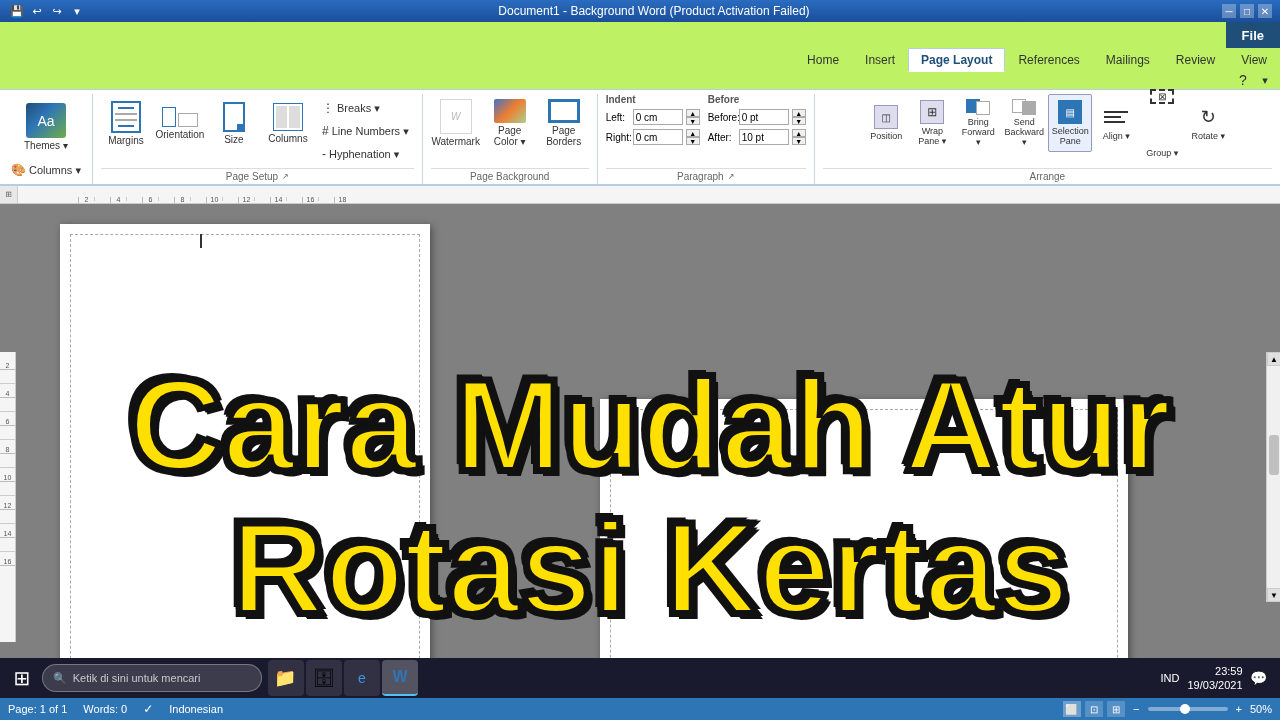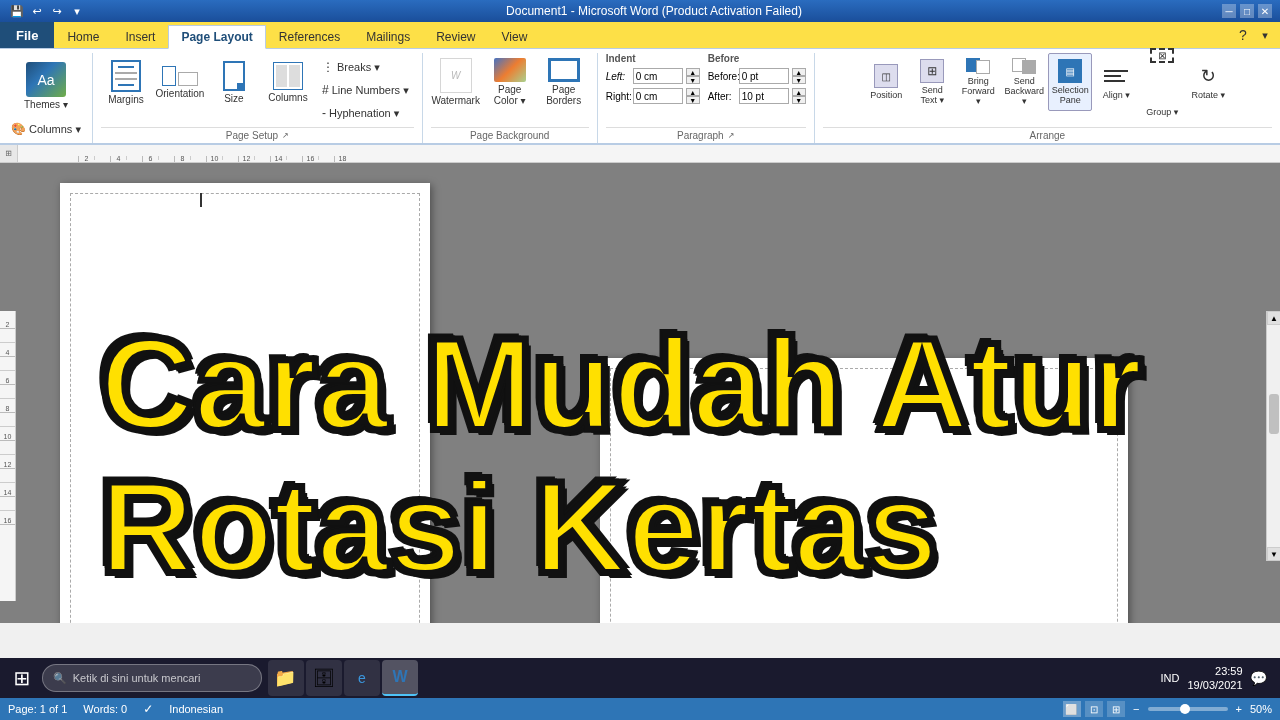--- a/index.html
+++ b/index.html
@@ -217,20 +217,21 @@
       border: 1px dashed #aaa;
       height: calc(100% - 20px);
     }
 
     
     .big-text {
       position: absolute;
       top: 150px;
       left: 100px;
       width: 1100px;
+      text-align: center;
       font-family: 'Arial Black', 'Arial', sans-serif;
       font-weight: 900;
       font-size: 130px;
       line-height: 1.1;
       color: #FFE000;
       -webkit-text-stroke: 6px #111;
       text-shadow: 
         4px 4px 0 #111,
         -4px -4px 0 #111,
         4px -4px 0 #111,
@@ -365,29 +366,29 @@
 </head>
 <body>
 
 <div class="title-bar">
   <div class="quick-access" style="background:transparent; height:auto; gap:2px; padding:0;">
     <button class="qa-btn">💾</button>
     <button class="qa-btn">↩</button>
     <button class="qa-btn">↪</button>
     <button class="qa-btn">▾</button>
   </div>
-  <span class="title-bar-title">Document1 - Microsoft Word (Product Activation Failed)</span>
+  <span class="title-bar-title">Document1 - Background Word (Product Activation Failed)</span>
   <div class="title-bar-controls">
     <button class="title-bar-btn">─</button>
     <button class="title-bar-btn">□</button>
     <button class="title-bar-btn">✕</button>
   </div>
 </div>
 
-<div style="display:flex; background:#fde047; border-bottom:1px solid #b8cce4; ">
+<div style="display:flex; background:#bef264; border-bottom:1px solid #b8cce4; align-items:flex-end;flex-direction:column;">
   <button class="file-btn">File</button>
   <div style="display:flex; align-items:flex-end;">
     <div class="ribbon-tab">Home</div>
     <div class="ribbon-tab">Insert</div>
     <div class="ribbon-tab active">Page Layout</div>
     <div class="ribbon-tab">References</div>
     <div class="ribbon-tab">Mailings</div>
     <div class="ribbon-tab">Review</div>
     <div class="ribbon-tab">View</div>
   </div>
@@ -499,21 +500,21 @@
   </div>
 
   <div class="ribbon-group" style="min-width:200px;">
     <div class="ribbon-group-content" style="flex-direction:row;gap:8px;justify-content:space-between;">
 
       <div style="display:flex;flex-direction:column;gap:4px;font-size:10px;">
         <div style="display:flex;align-items:center;gap:3px;">
           <span style="font-size:10px;font-weight:bold;color:#555;">Indent</span>
         </div>
         <div style="display:flex;align-items:center;gap:3px;">
-          <span style="width:24px;font-style:italic;">Left:</span>
+          <span style="width:24px;">Left:</span>
           <input class="spin-input" value="0 cm" style="">
           <div class="spin-btns">
               <div class="spin-btn">▲</div>
               <div class="spin-btn">▼</div>
             </div>
         </div>
         <div style="display:flex;align-items:center;gap:3px;">
           <span style="width:24px;">Right:</span>
           <input class="spin-input" value="0 cm" style="">
           <div class="spin-btns">
@@ -550,21 +551,21 @@
   </div>
 
   <div class="ribbon-group" style="flex:1;min-width:280px;">
     <div class="ribbon-group-content" style="flex-wrap:wrap;gap:2px;">
       <div class="arrange-btn">
         <div style="width:24px;height:24px;background:#dde;border:1px solid #99b;display:flex;align-items:center;justify-content:center;font-size:10px;">◫</div>
         <span style="font-size:9px;">Position</span>
       </div>
       <div class="arrange-btn">
         <div style="width:24px;height:24px;background:#dde;border:1px solid #99b;font-size:12px;display:flex;align-items:center;justify-content:center;">⊞</div>
-        <span style="font-size:9px;">Send Text ▾</span>
+        <span style="font-size:9px;">Wrap Pane ▾</span>
       </div>
       <div class="arrange-btn">
         <div style="width:24px;height:24px;position:relative;">
           <div style="width:14px;height:14px;background:#2e75b6;position:absolute;top:0;left:0;"></div>
           <div style="width:14px;height:14px;background:white;border:1px solid #aaa;position:absolute;bottom:0;right:0;"></div>
         </div>
         <span style="font-size:9px;">Bring Forward ▾</span>
       </div>
       <div class="arrange-btn">
         <div style="width:24px;height:24px;position:relative;">

